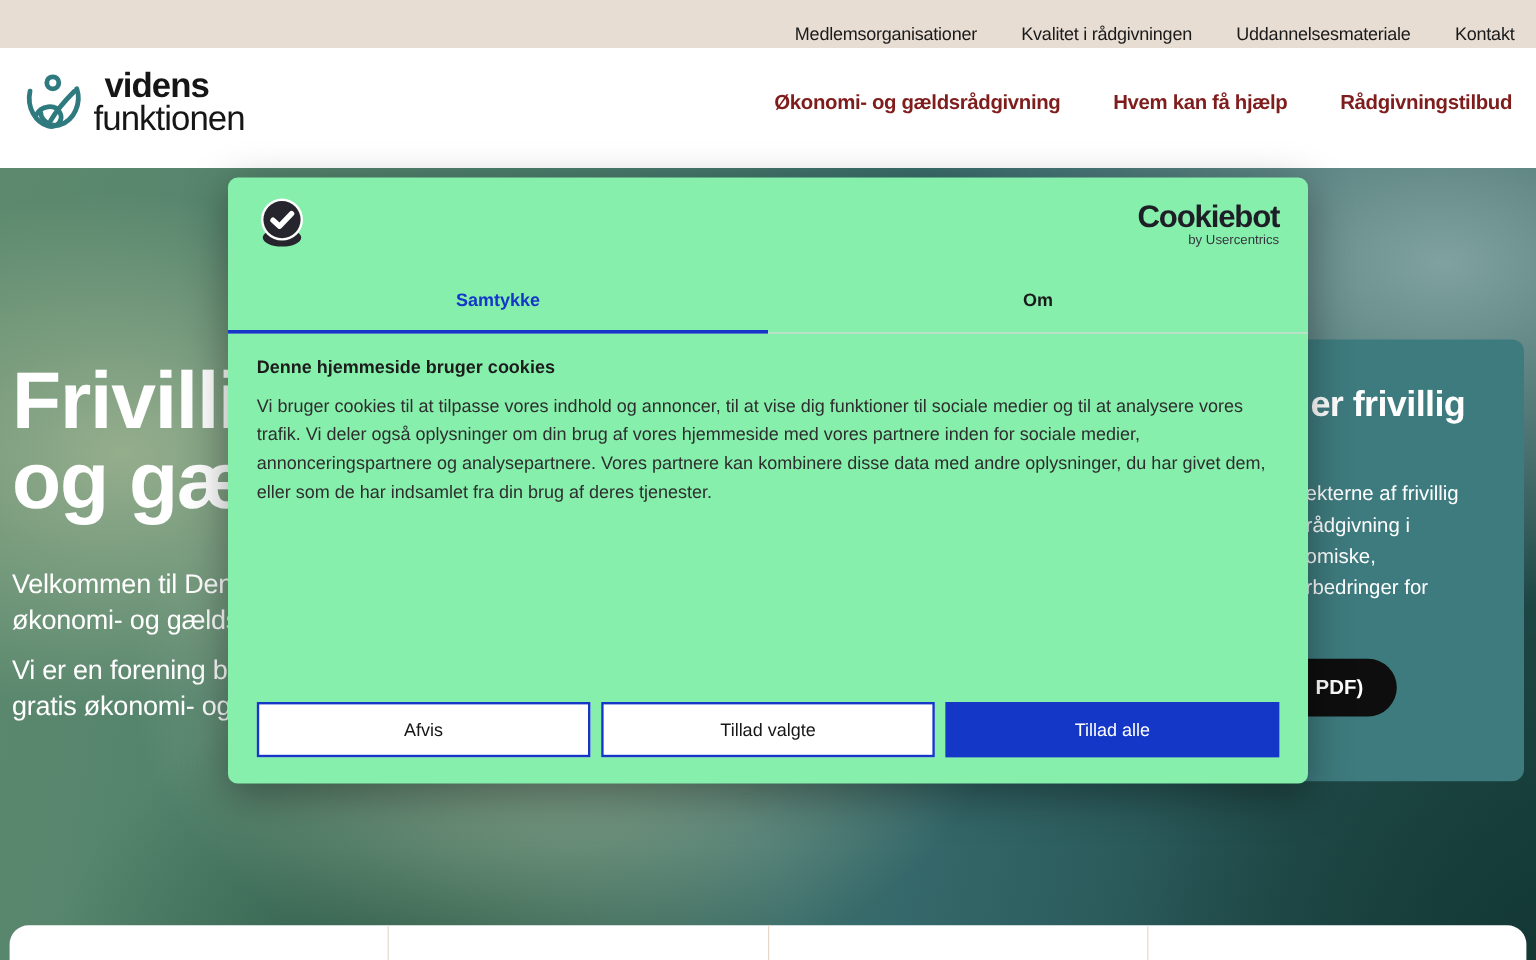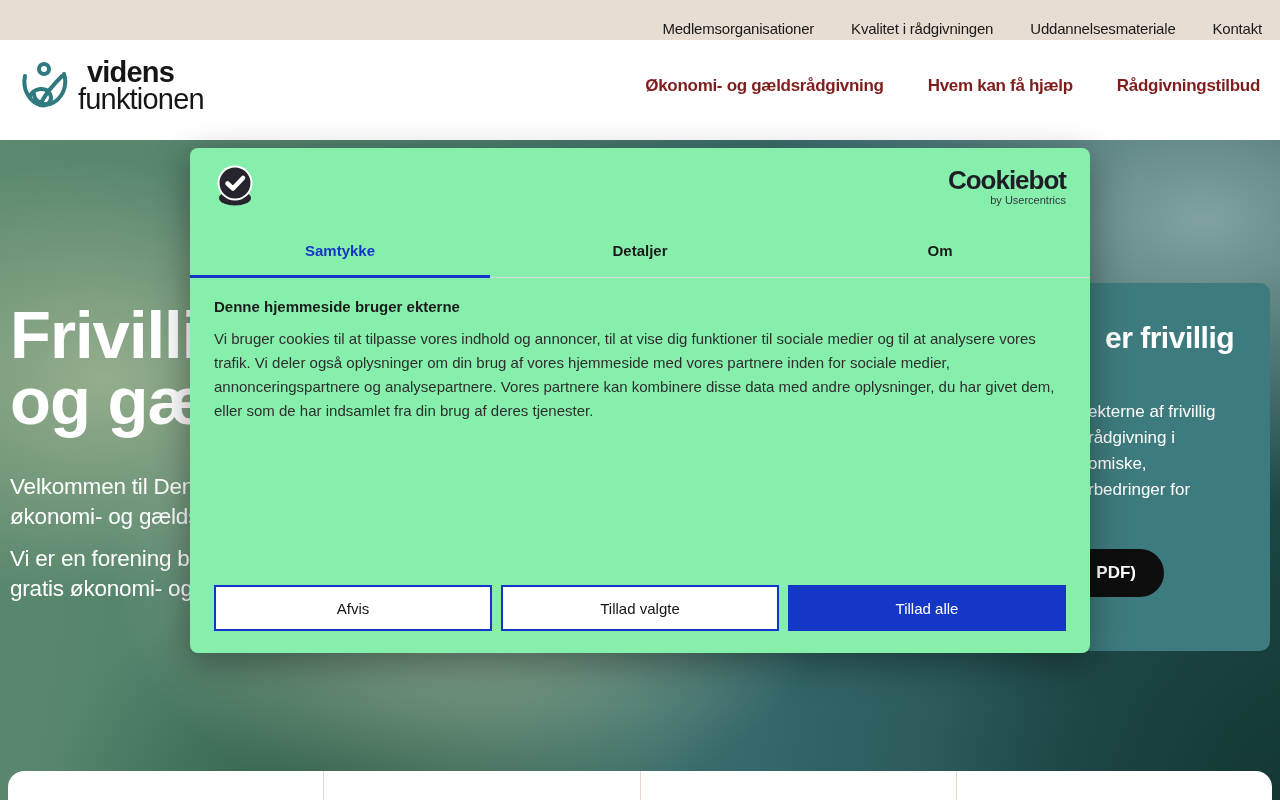--- a/index.html
+++ b/index.html
@@ -34,21 +34,21 @@
       linear-gradient(100deg,#5d8a6e 0%,#4b7d6c 35%,#35686a 62%,#234f4e 85%,#1d4744 100%);}
   .hero-heading{position:absolute;left:10px;top:162px;color:#fff;font-size:67px;font-weight:600;
                 line-height:66px;letter-spacing:-1px;white-space:nowrap;}
   .hero-p{position:absolute;left:10px;color:#fff;font-size:22.5px;line-height:30px;white-space:nowrap;letter-spacing:-0.2px;}
   .hero-p1{top:332px;}
   .hero-p2{top:404px;}
 
   
   .promo-card{position:absolute;left:1000px;top:143px;width:270px;height:368px;border-radius:10px;
               background:#3e7b7e;color:#fff;}
-  .promo-heading{position:absolute;left:105px;top:38px;font-size:30px;font-weight:bold;white-space:nowrap;letter-spacing:-0.5px;text-align:center;}
+  .promo-heading{position:absolute;left:92px;top:38px;font-size:30px;font-weight:bold;white-space:nowrap;letter-spacing:-0.5px;text-align:center;}
   .promo-body{position:absolute;left:88px;top:116px;font-size:17px;line-height:26px;white-space:nowrap;}
   .promo-pill{position:absolute;left:16px;top:266px;width:148px;height:48px;border-radius:26px;
               background:#0e0e0e;color:#fff;font-size:17px;font-weight:bold;
               display:flex;align-items:center;justify-content:flex-end;padding-right:28px;
               box-sizing:border-box;cursor:pointer;}
 
   
   .bottom-band{position:absolute;left:8px;top:771px;width:1264px;height:29px;background:#fff;
                border-radius:16px 16px 0 0;display:flex;}
   .band-cell{flex:1;}
@@ -167,26 +167,25 @@
         </svg>
       </span>
       <div class="cb-wordmark">
         <div class="cb-name">Cookiebot</div>
         <div class="cb-byline">by Usercentrics</div>
       </div>
     </div>
 
     <div class="cb-tabs">
       <div class="cb-tab active">Samtykke</div>
-      <div class="cb-tab">Detaljer</div>
       <div class="cb-tab">Om</div>
     </div>
 
     <div class="cb-body">
-      <p class="cb-title">Denne hjemmeside bruger ekterne</p>
+      <p class="cb-title">Denne hjemmeside bruger cookies</p>
       <p class="cb-desc">Vi bruger cookies til at tilpasse vores indhold og annoncer, til at vise dig funktioner til sociale medier og til at analysere vores trafik. Vi deler også oplysninger om din brug af vores hjemmeside med vores partnere inden for sociale medier, annonceringspartnere og analysepartnere. Vores partnere kan kombinere disse data med andre oplysninger, du har givet dem, eller som de har indsamlet fra din brug af deres tjenester.</p>
     </div>
 
 
     <div class="cb-buttons">
       <button class="cb-btn outline">Afvis</button>
       <button class="cb-btn outline">Tillad valgte</button>
       <button class="cb-btn solid">Tillad alle</button>
     </div>
   </div>

